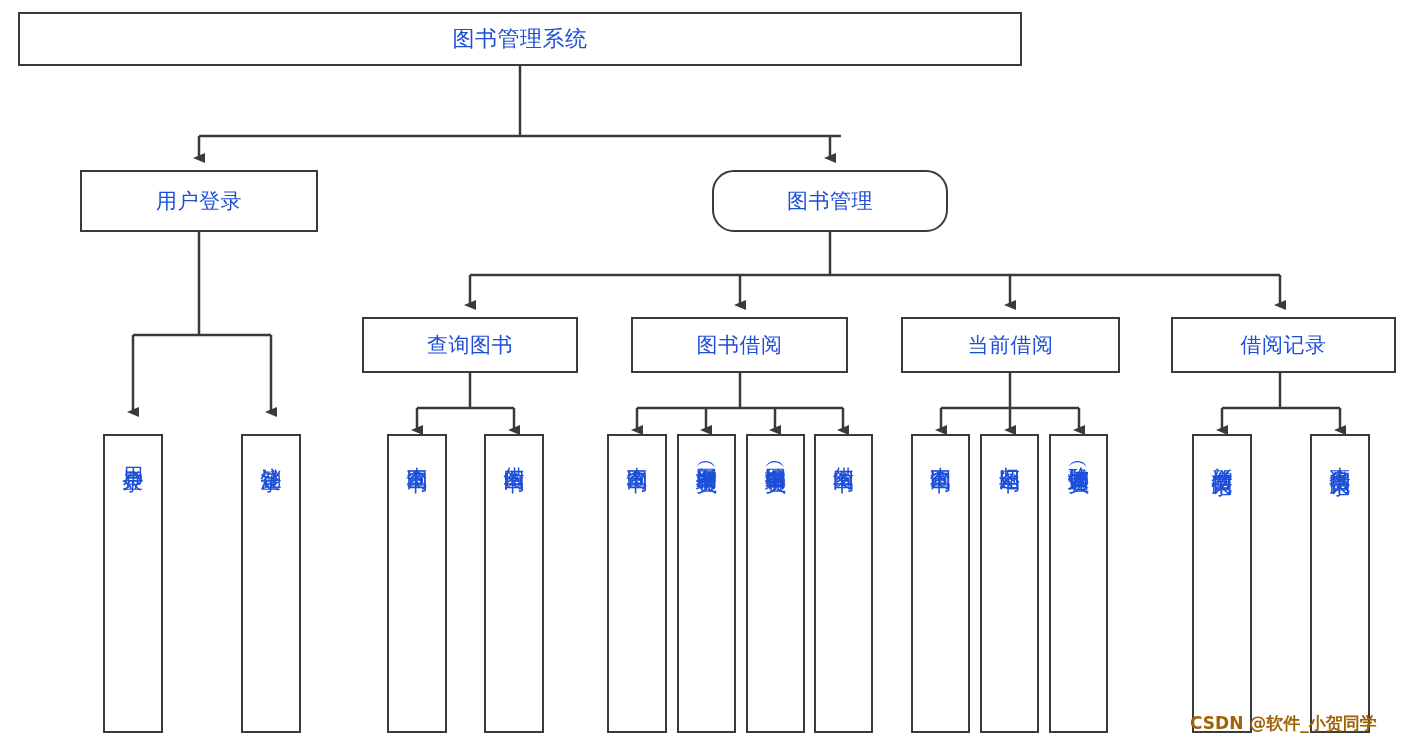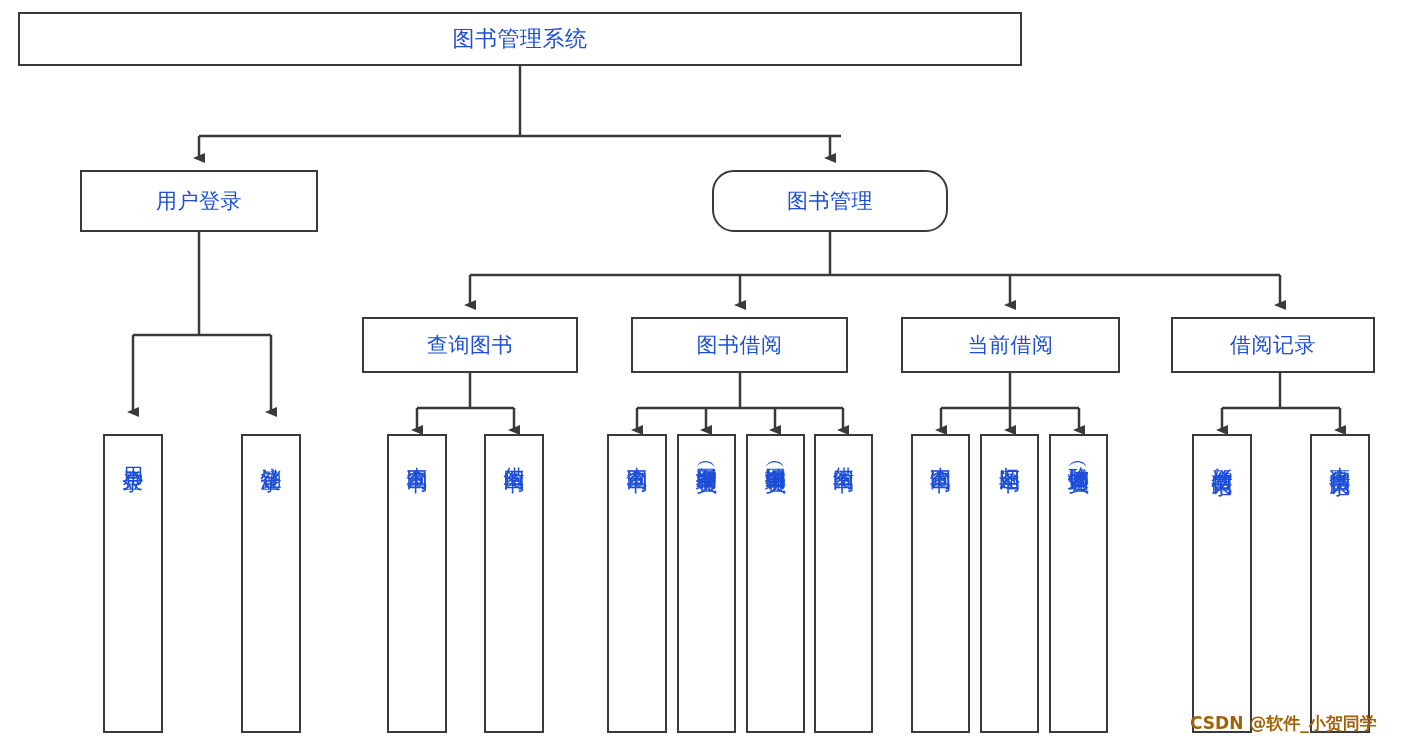--- a/index.html
+++ b/index.html
@@ -141,21 +141,21 @@
 
   <div class="node" style="left:362px; top:317px; width:216px; height:56px;">
     <span class="label">查询图书</span>
   </div>
   <div class="node" style="left:901px; top:317px; width:219px; height:56px;">
     <span class="label">当前借阅</span>
   </div>
   <div class="node" style="left:631px; top:317px; width:217px; height:56px;">
     <span class="label">图书借阅</span>
   </div>
-  <div class="node" style="left:1171px; top:317px; width:204px; height:56px;">
+  <div class="node" style="left:1171px; top:317px; width:225px; height:56px;">
     <span class="label">借阅记录</span>
   </div>
 
   <div class="node leaf" style="left:103px; top:434px; width:60px; height:299px;">
     <span class="label">用户登录</span>
   </div>
   <div class="node leaf" style="left:241px; top:434px; width:60px; height:299px;">
     <span class="label">注销登录</span>
   </div>
 

